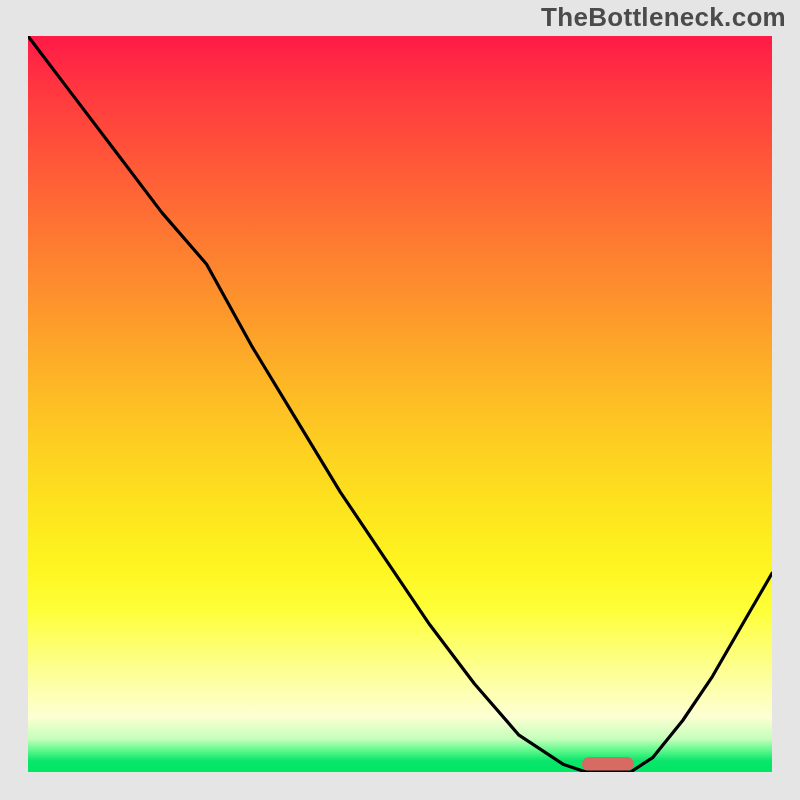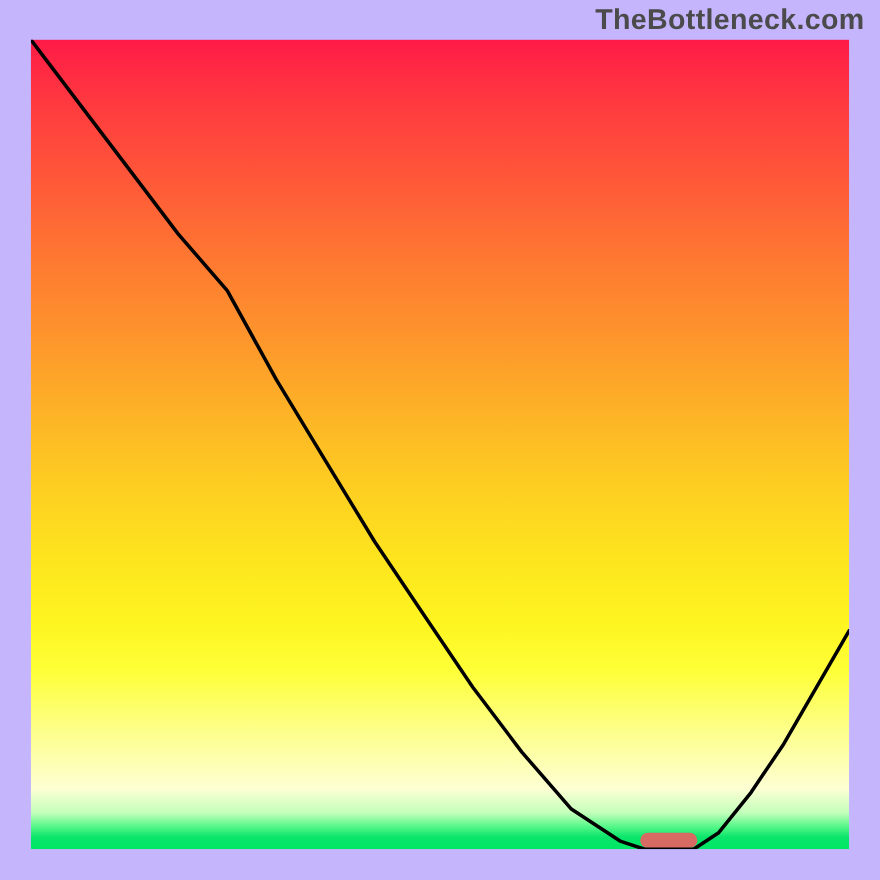--- a/index.html
+++ b/index.html
@@ -10,21 +10,21 @@
     overflow: hidden;
     background: #ffffff;
     font-family: Arial, Helvetica, sans-serif;
   }
   .outer {
     position: absolute;
     left: 0;
     top: 0;
     width: 800px;
     height: 800px;
-    background: #c4b5fd;
+    background: #e5e5e5;
   }
   .watermark {
     position: absolute;
     top: 2px;
     right: 14px;
     color: #4b4b4b;
     font-size: 26px;
     font-weight: 600;
     letter-spacing: 0.3px;
     font-family: Arial, Helvetica, sans-serif;

